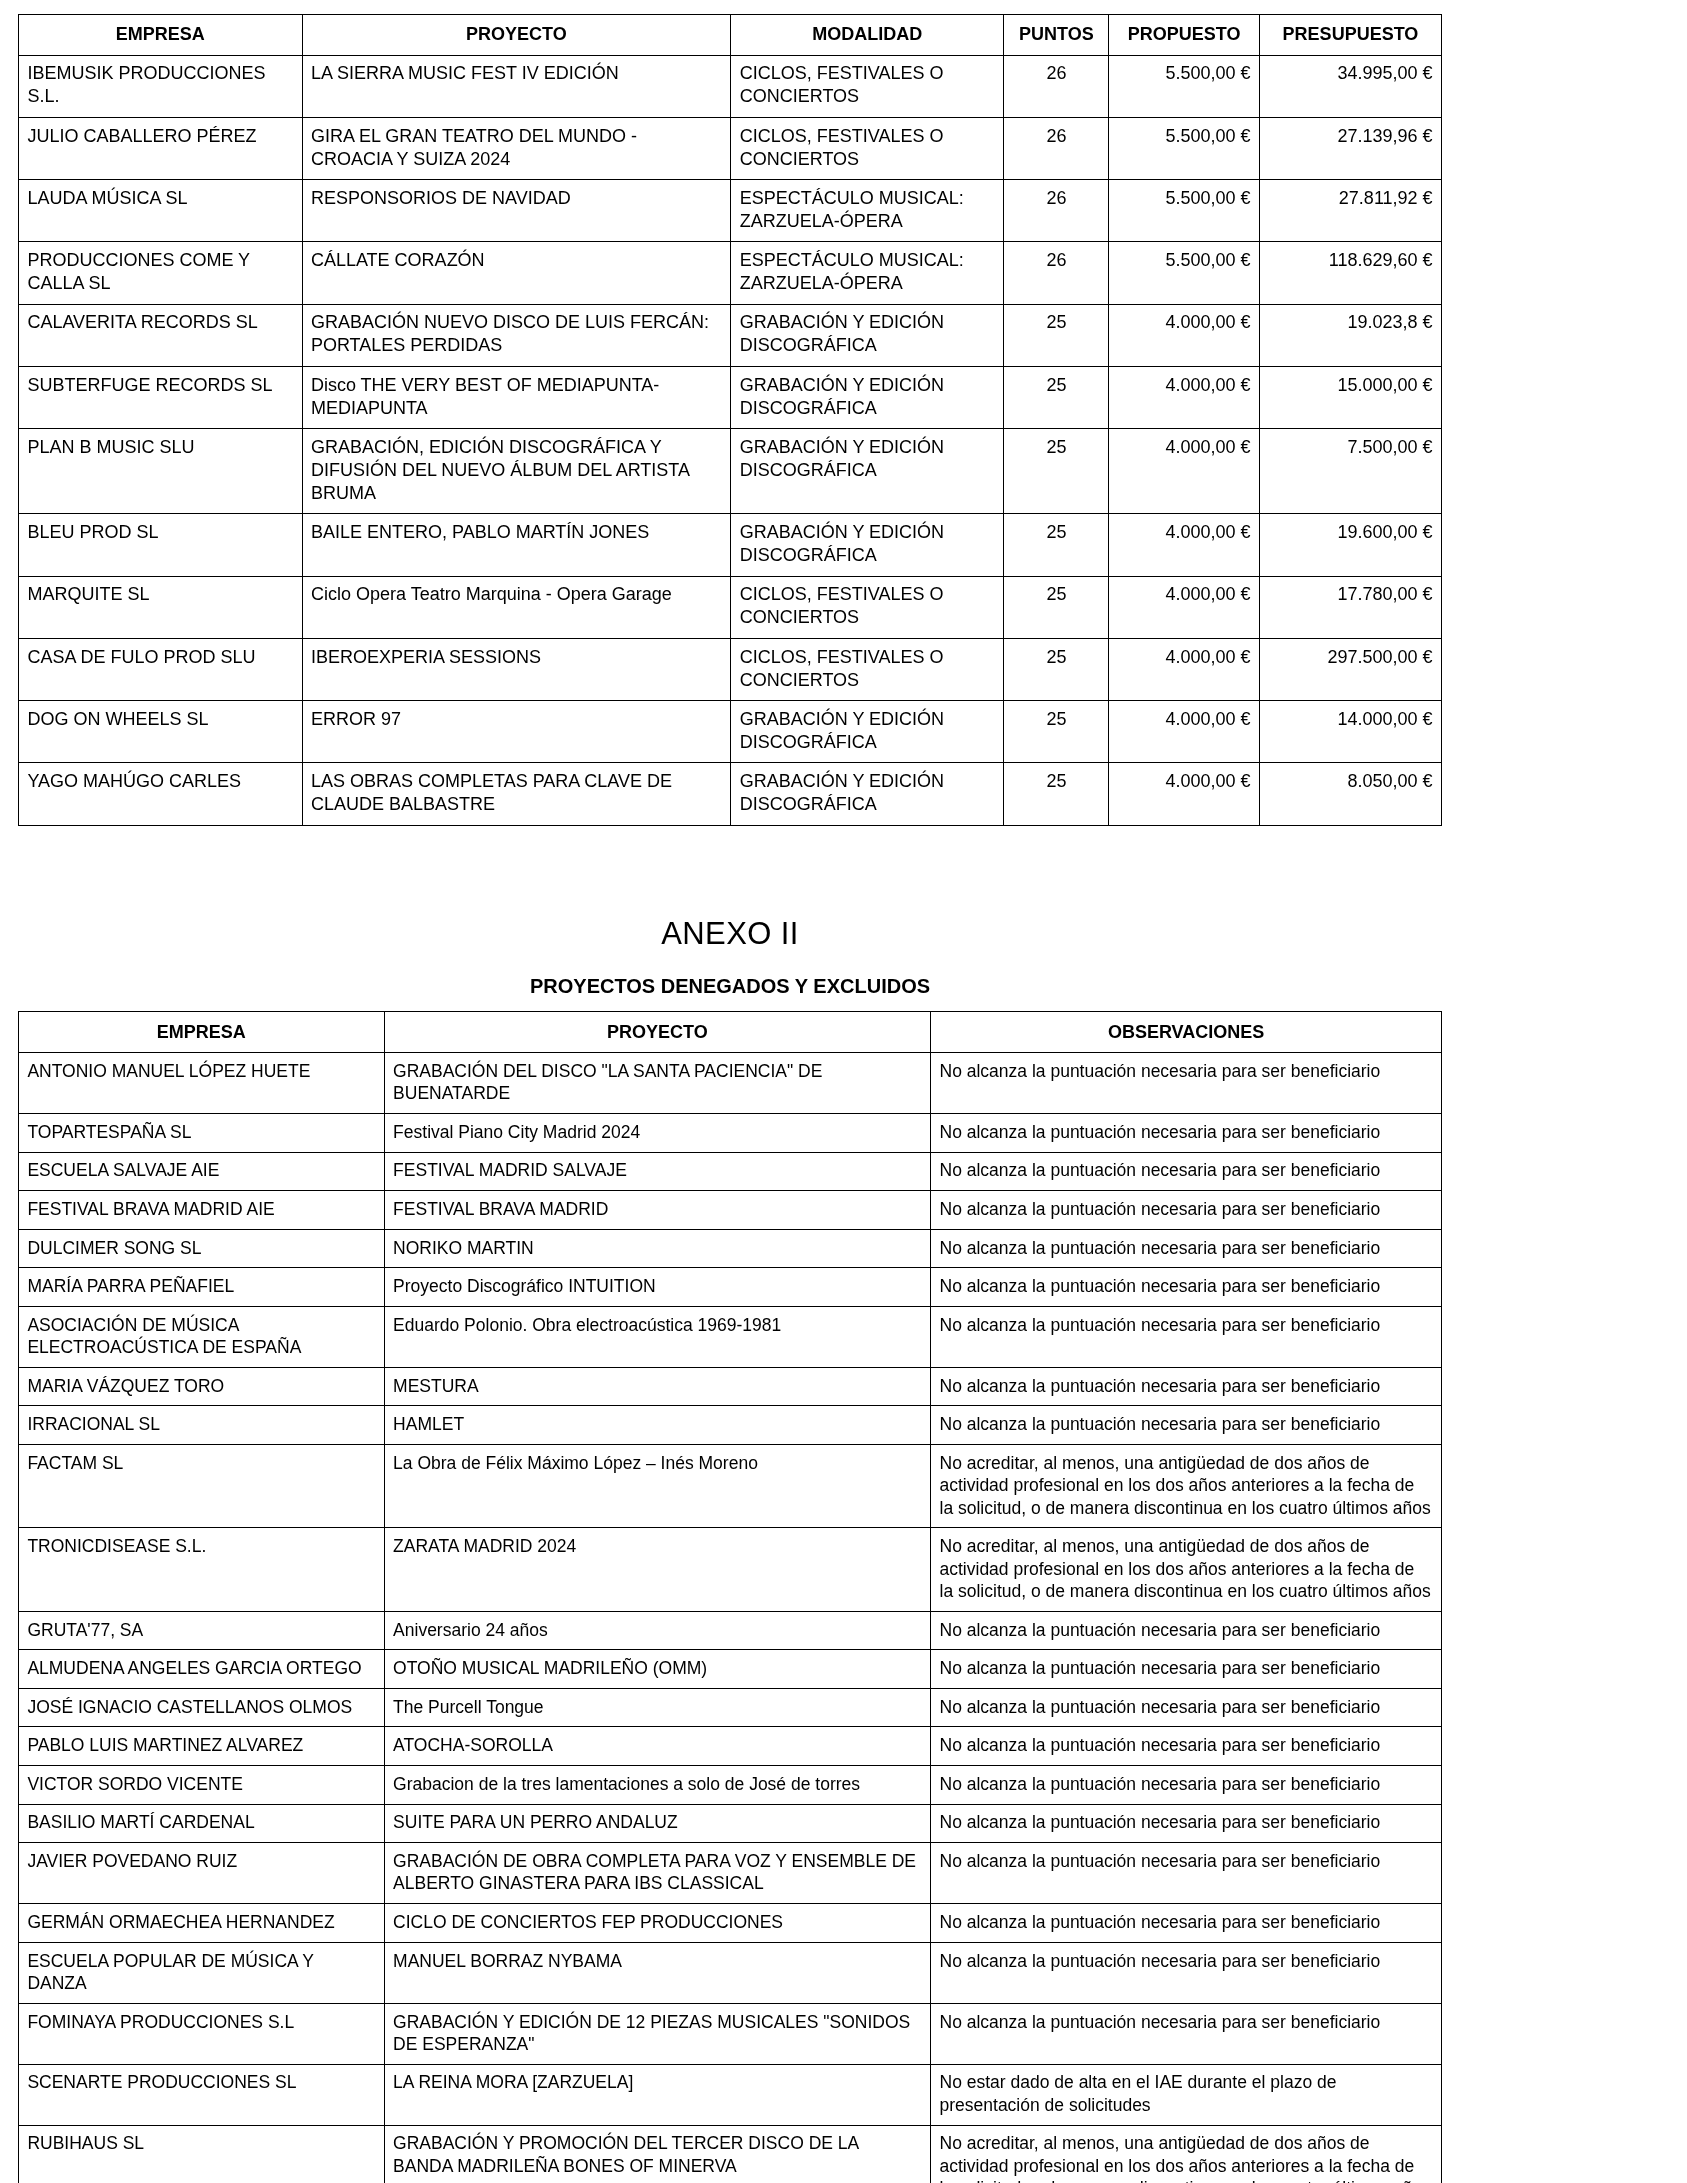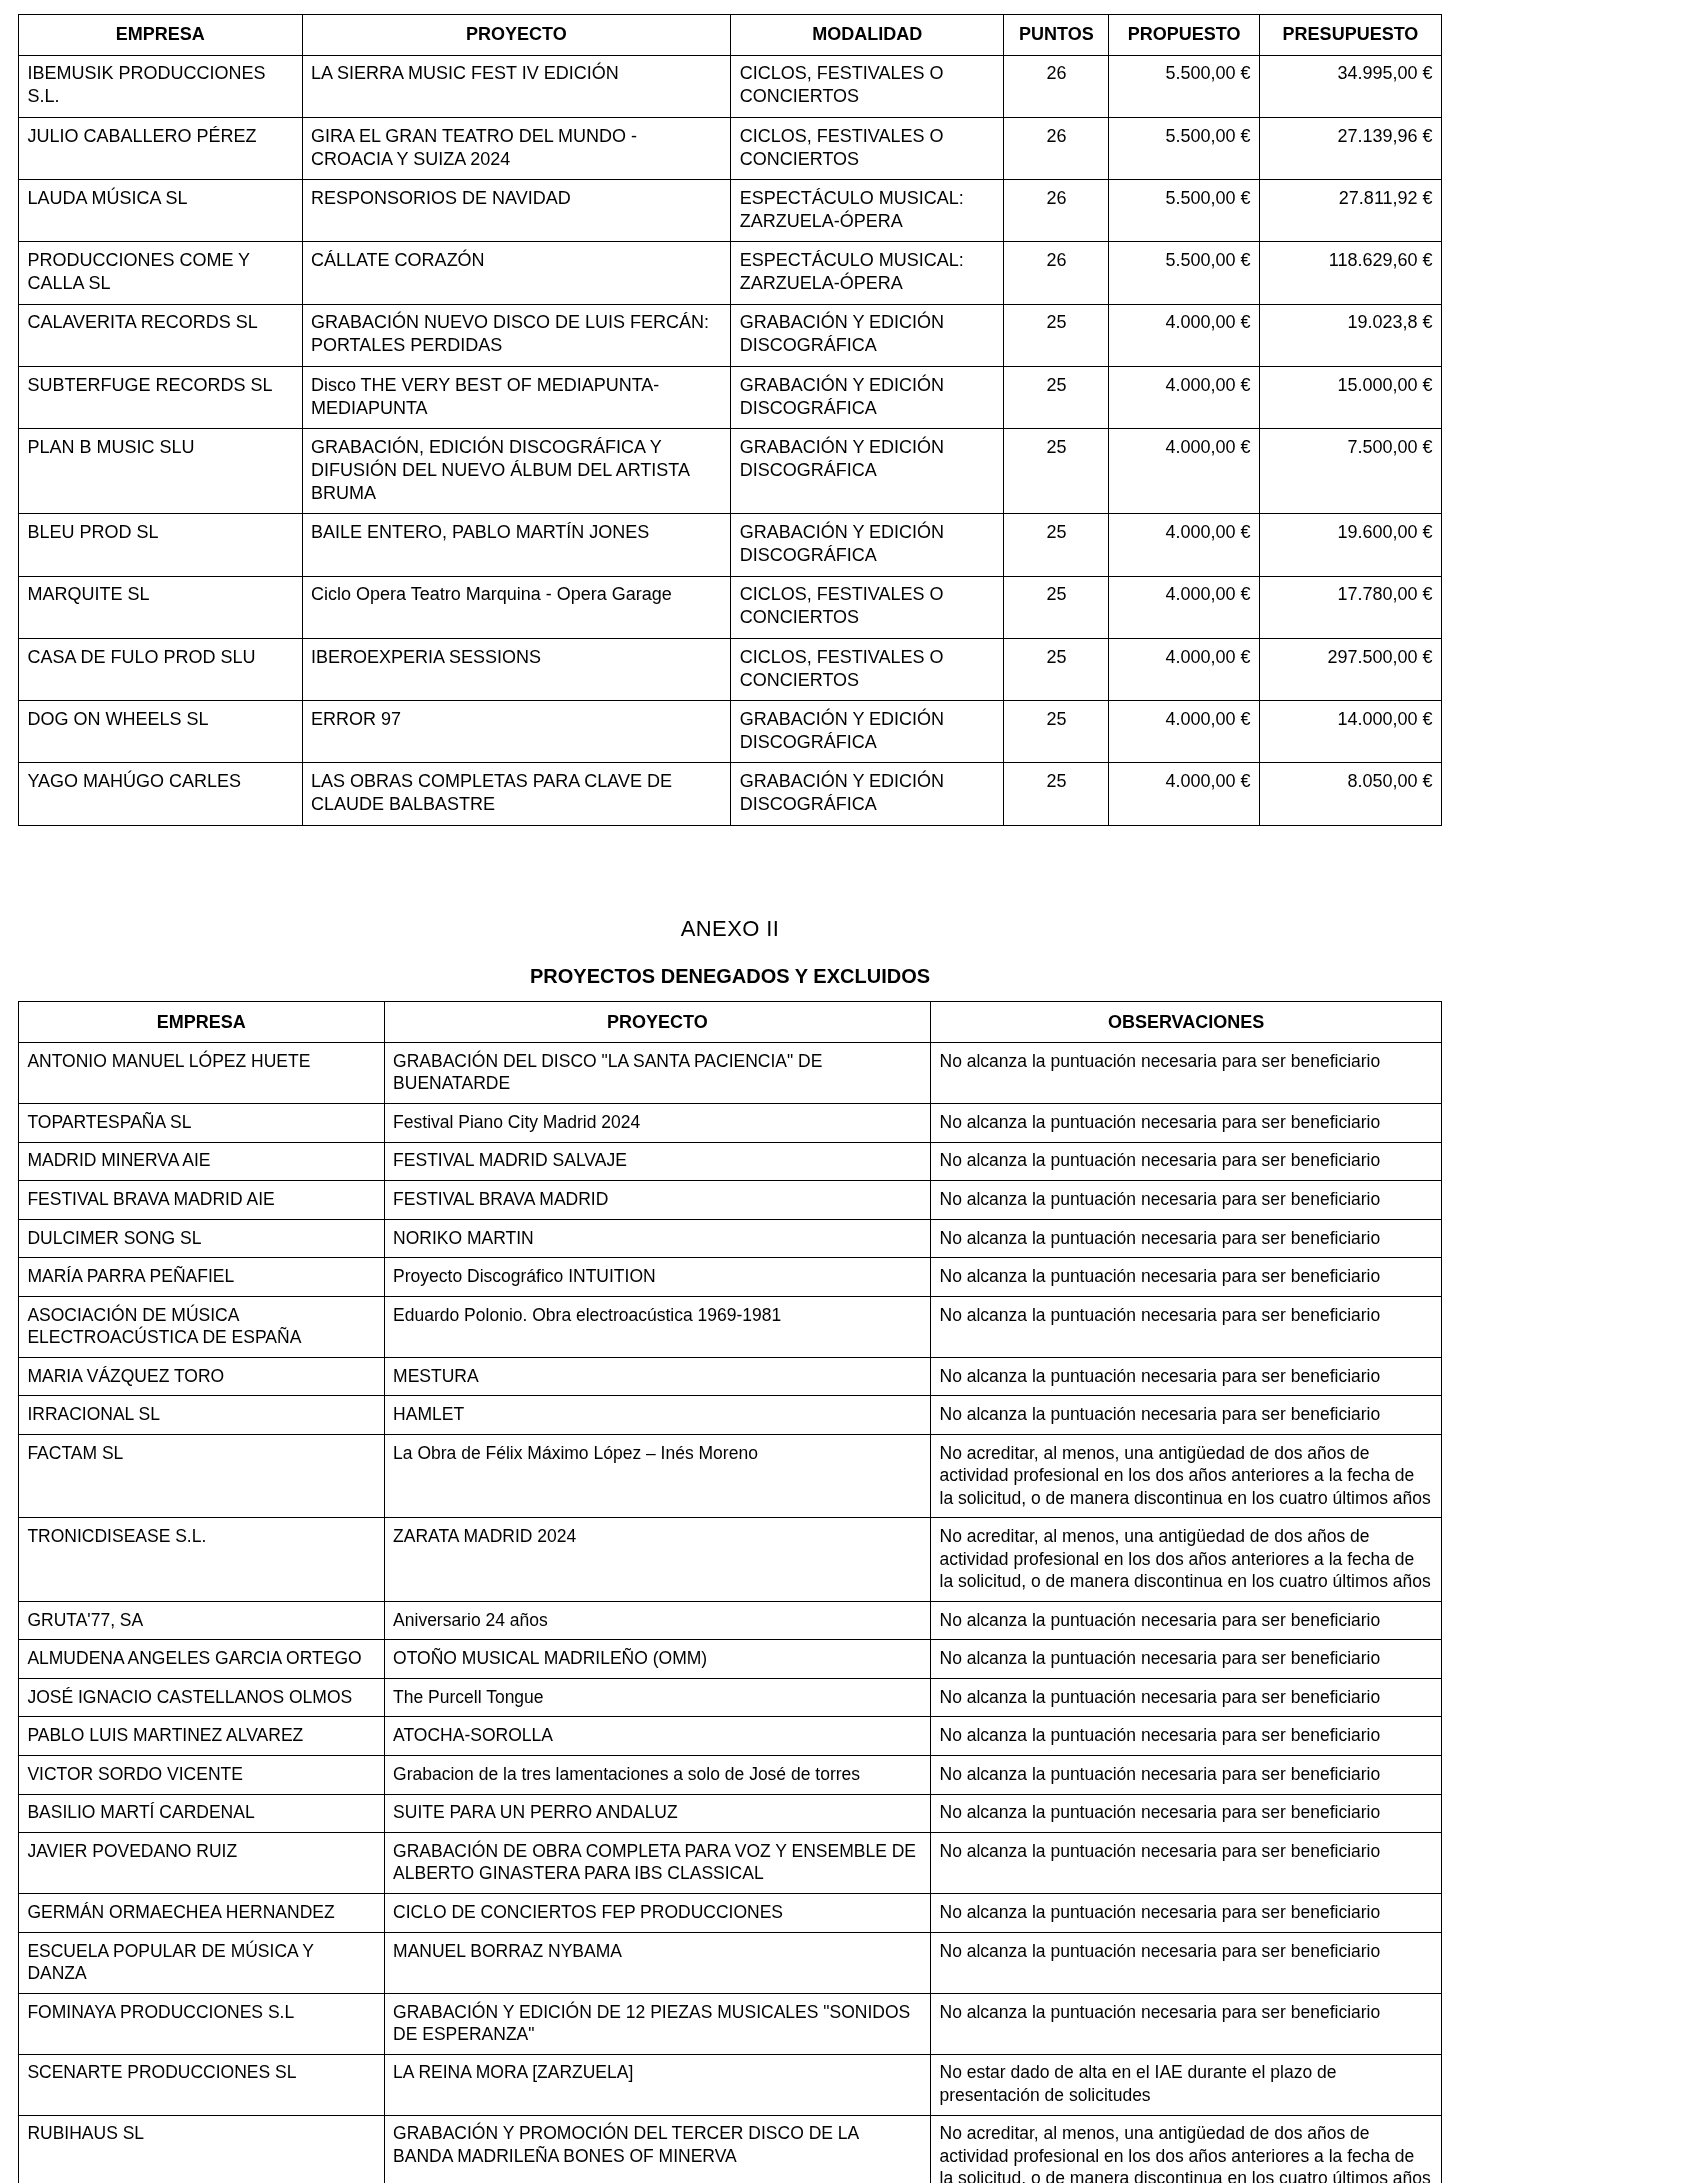--- a/index.html
+++ b/index.html
@@ -45,21 +45,21 @@
   .t1 col.c-puntos     { width: 6.0%; }
   .t1 col.c-propuesto  { width: 8.6%; }
   .t1 col.c-presup     { width: 10.4%; }
   .t1 td.num { text-align: center; }
   .t1 td.money { text-align: right; }
 
   .spacer-big { height: 90px; }
 
   .anexo-title {
     text-align: center;
-    font-size: 22px;
+    font-size: 31px;
     font-weight: normal;
     margin: 0 0 23px 0;
     letter-spacing: 0.4px;
   }
   .anexo-sub {
     text-align: center;
     font-size: 20px;
     font-weight: bold;
     margin: 0 0 13.7px 0;
   }
@@ -218,21 +218,21 @@
           <td>ANTONIO MANUEL LÓPEZ HUETE</td>
           <td>GRABACIÓN DEL DISCO "LA SANTA PACIENCIA" DE BUENATARDE</td>
           <td>No alcanza la puntuación necesaria para ser beneficiario</td>
         </tr>
         <tr>
           <td>TOPARTESPAÑA SL</td>
           <td>Festival Piano City Madrid 2024</td>
           <td>No alcanza la puntuación necesaria para ser beneficiario</td>
         </tr>
         <tr>
-          <td>MADRID MINERVA AIE</td>
+          <td>ESCUELA SALVAJE AIE</td>
           <td>FESTIVAL MADRID SALVAJE</td>
           <td>No alcanza la puntuación necesaria para ser beneficiario</td>
         </tr>
         <tr>
           <td>FESTIVAL BRAVA MADRID AIE</td>
           <td>FESTIVAL BRAVA MADRID</td>
           <td>No alcanza la puntuación necesaria para ser beneficiario</td>
         </tr>
         <tr>
           <td>DULCIMER SONG SL</td>

